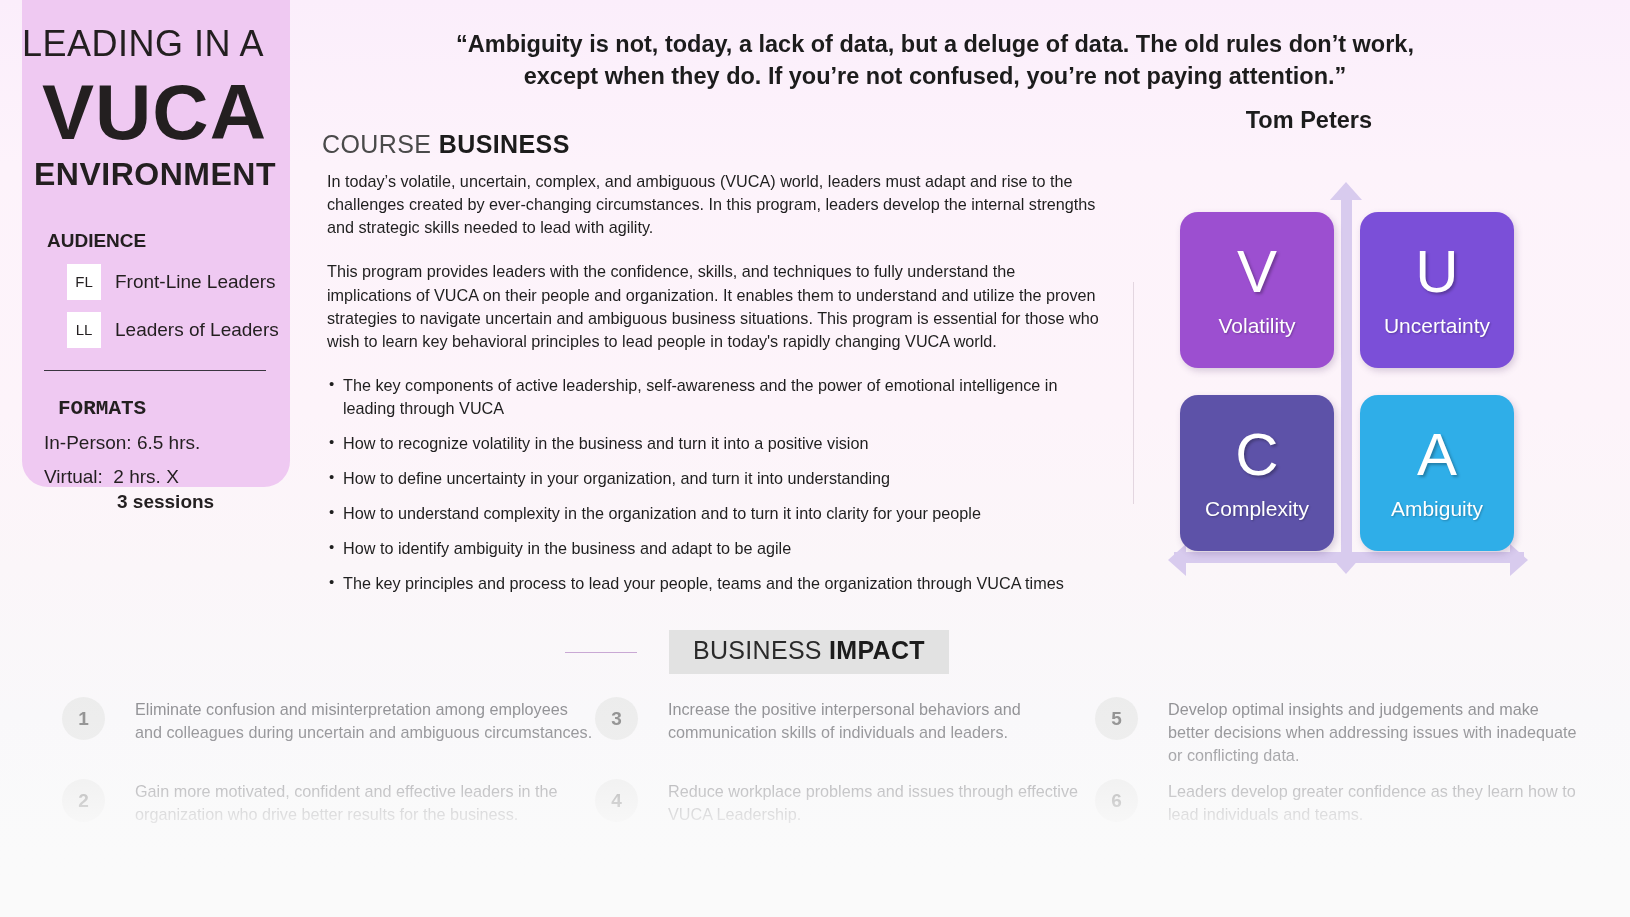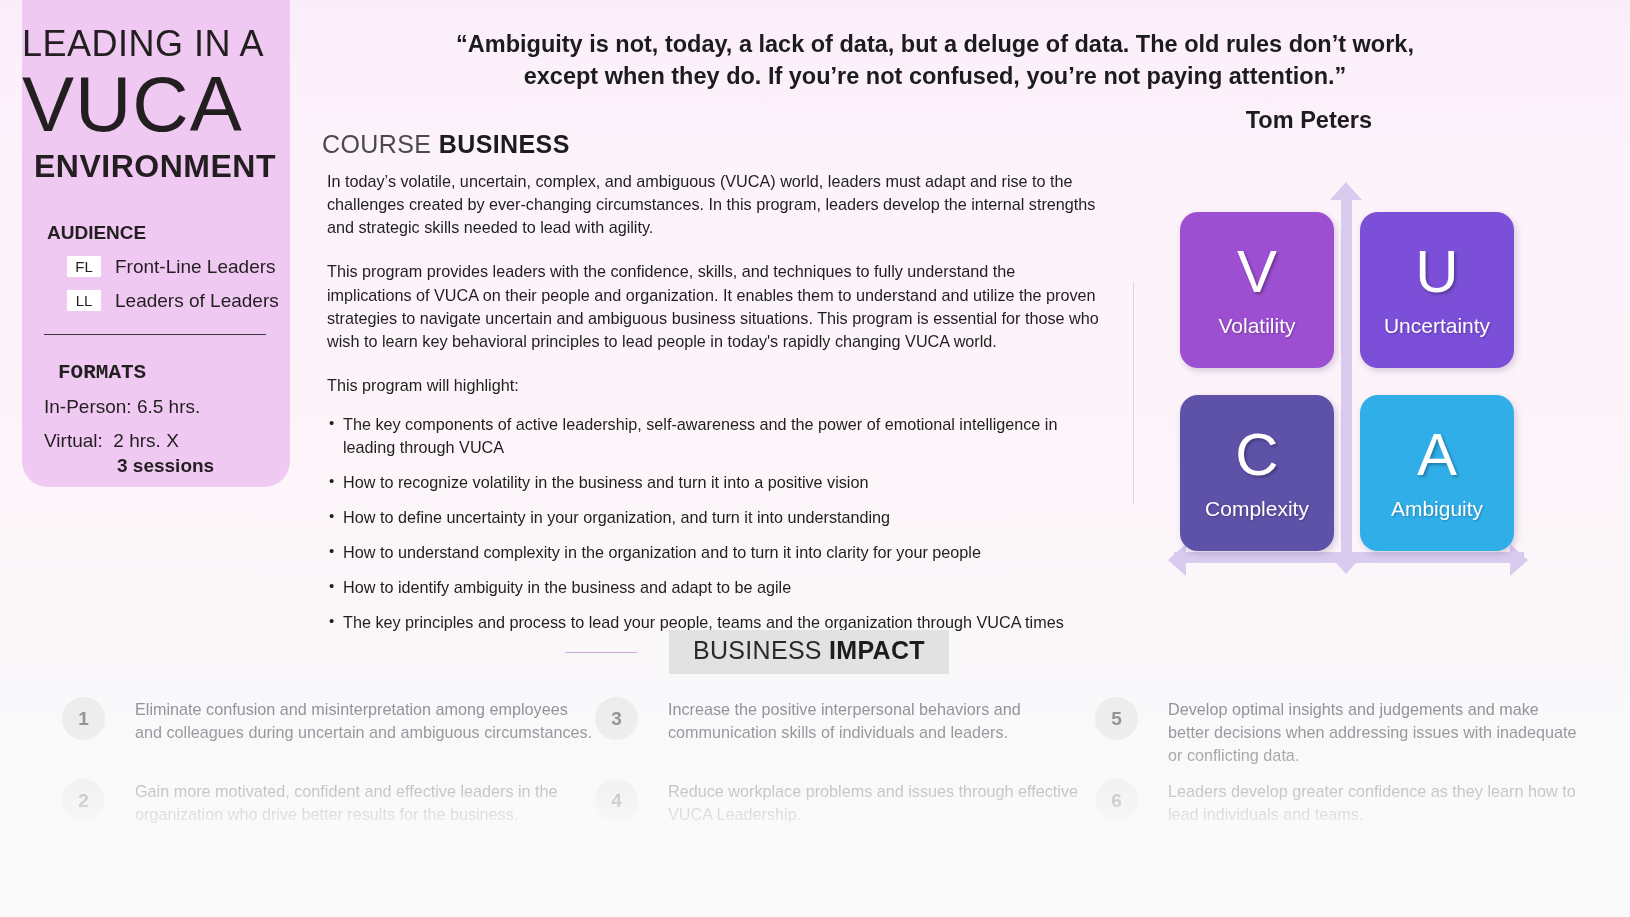--- a/index.html
+++ b/index.html
@@ -37,25 +37,26 @@
   .title-line1 {
     font-size: 36px;
     font-weight: 400;
     letter-spacing: 0.5px;
     color: #231f20;
     padding-left: 0;
     line-height: 1.2;
   }
   .title-vuca {
     font-size: 78px;
-    font-weight: 400;
+    font-weight: 700;
     letter-spacing: 1px;
     color: #231f20;
+    padding-left: 20px;
     line-height: 0.95;
-    margin-top: 2px;
+    margin-top: 10px;
   }
   .title-env {
     font-size: 32px;
     font-weight: 700;
     letter-spacing: 0.5px;
     color: #231f20;
     padding-left: 12px;
     line-height: 1.2;
     margin-top: 6px;
   }
@@ -69,21 +70,21 @@
   }
 
   .aud-row {
     display: flex;
     align-items: center;
     padding-left: 45px;
     margin-top: 12px;
   }
   .aud-badge {
     width: 34px;
-    height: 21px;
+    height: 36px;
     background: #ffffff;
     display: flex;
     align-items: center;
     justify-content: center;
     font-size: 15px;
     color: #231f20;
     flex: none;
   }
   .aud-label {
     font-size: 19px;
@@ -370,21 +371,20 @@
   <div class="quote-author">Tom Peters</div>
 </div>
 
 <div id="overview-head">
   <span>COURSE </span><b>BUSINESS</b>
 </div>
 
 <div id="body-col">
   <div class="para">In today’s volatile, uncertain, complex, and ambiguous (VUCA) world, leaders must adapt and rise to the challenges created by ever-changing circumstances. In this program, leaders develop the internal strengths and strategic skills needed to lead with agility.</div>
   <div class="para">This program provides leaders with the confidence, skills, and techniques to fully understand the implications of VUCA on their people and organization.  It enables them to understand and utilize the proven strategies to navigate uncertain and ambiguous business situations. This program is essential for those who wish to learn key behavioral principles to lead people in today's rapidly changing VUCA world.</div>
-  <div class="para tight">This program will highlight:</div>
   <ul class="bullets">
     <li>The key components of active leadership, self-awareness and the power of emotional intelligence in leading through VUCA</li>
     <li>How to recognize volatility in the business and turn it into a positive vision</li>
     <li>How to define uncertainty in your organization, and turn it into understanding</li>
     <li>How to understand complexity in the organization and to turn it into clarity for your people</li>
     <li>How to identify ambiguity in the business and adapt to be agile</li>
     <li>The key principles and process to lead your people, teams and the organization through VUCA times</li>
   </ul>
 </div>
 

